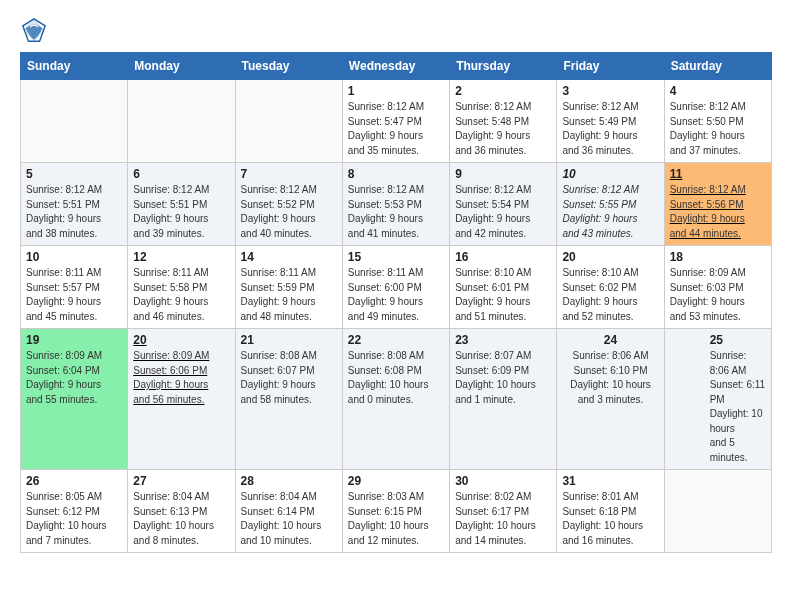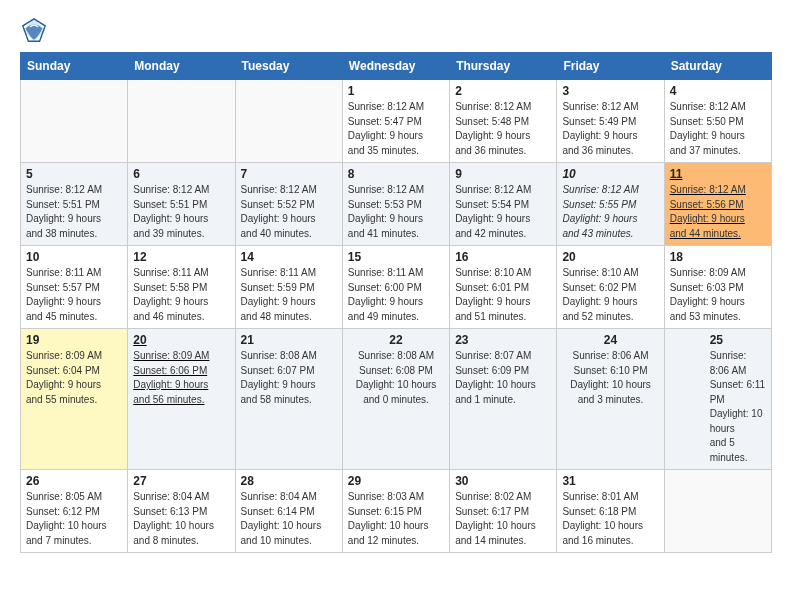--- a/index.html
+++ b/index.html
@@ -213,33 +213,33 @@
           <td>
             <span class="day-num">20</span>
             <div class="day-info">Sunrise: 8:10 AM<br>Sunset: 6:02 PM<br>Daylight: 9 hours<br>and 52 minutes.</div>
           </td>
           <td>
             <span class="day-num">18</span>
             <div class="day-info">Sunrise: 8:09 AM<br>Sunset: 6:03 PM<br>Daylight: 9 hours<br>and 53 minutes.</div>
           </td>
         </tr>
         <tr>
-          <td style="background: #fef9c3;">
+          <td style="background: #86efac;">
             <span class="day-num">19</span>
             <div class="day-info">Sunrise: 8:09 AM<br>Sunset: 6:04 PM<br>Daylight: 9 hours<br>and 55 minutes.</div>
           </td>
           <td style="background: rgb(240, 244, 249); text-decoration: underline;">
             <span class="day-num">20</span>
             <div class="day-info">Sunrise: 8:09 AM<br>Sunset: 6:06 PM<br>Daylight: 9 hours<br>and 56 minutes.</div>
           </td>
           <td style="background: rgb(240, 244, 249);">
             <span class="day-num">21</span>
             <div class="day-info">Sunrise: 8:08 AM<br>Sunset: 6:07 PM<br>Daylight: 9 hours<br>and 58 minutes.</div>
           </td>
-          <td style="background: rgb(240, 244, 249); text-align: center;">
+          <td style="background: rgb(240, 244, 249);">
             <span class="day-num">22</span>
             <div class="day-info">Sunrise: 8:08 AM<br>Sunset: 6:08 PM<br>Daylight: 10 hours<br>and 0 minutes.</div>
           </td>
           <td style="background: rgb(240, 244, 249);">
             <span class="day-num">23</span>
             <div class="day-info">Sunrise: 8:07 AM<br>Sunset: 6:09 PM<br>Daylight: 10 hours<br>and 1 minute.</div>
           </td>
           <td style="background: rgb(240, 244, 249); text-align: center;">
             <span class="day-num">24</span>
             <div class="day-info">Sunrise: 8:06 AM<br>Sunset: 6:10 PM<br>Daylight: 10 hours<br>and 3 minutes.</div>

